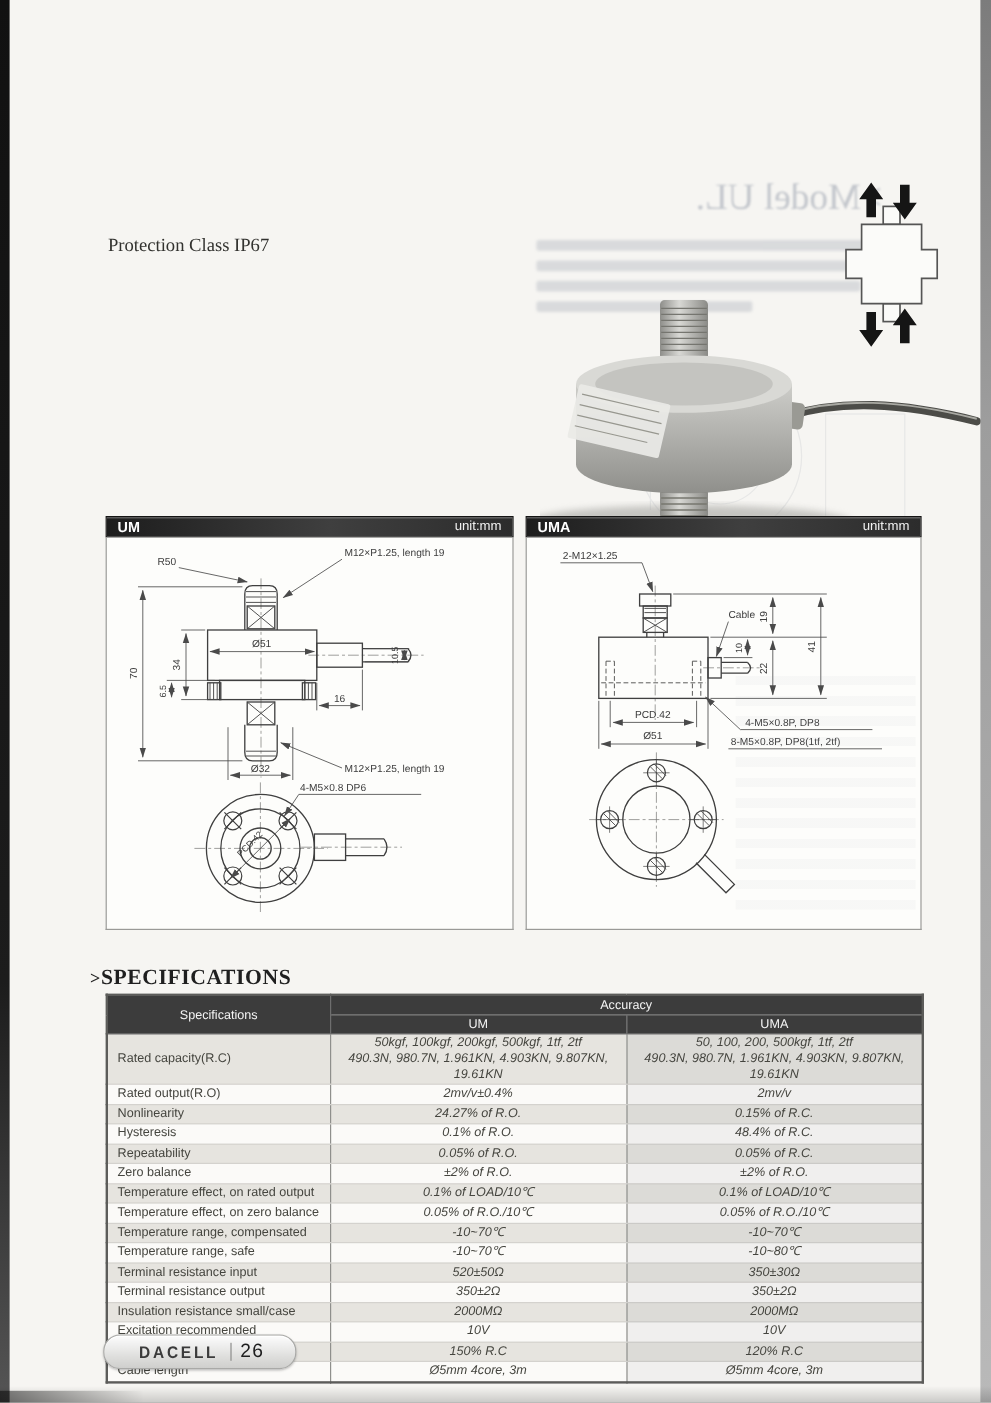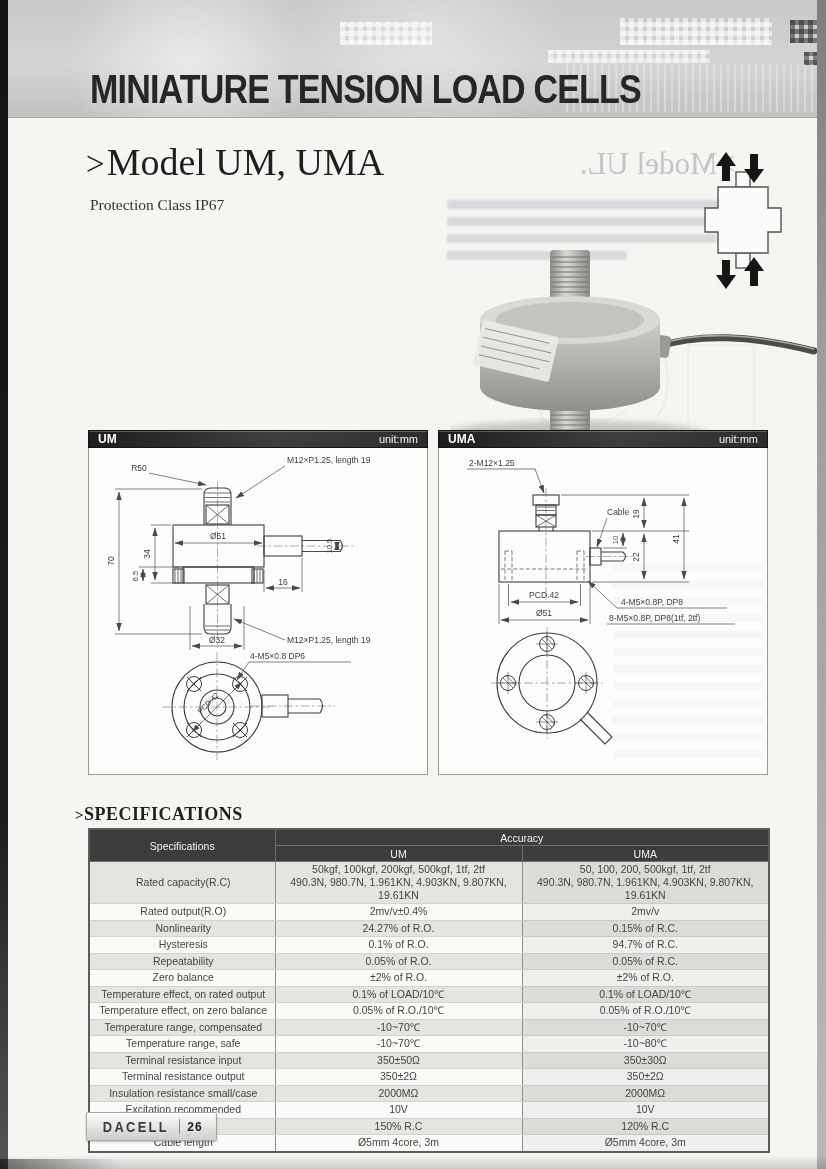--- a/index.html
+++ b/index.html
@@ -52,57 +52,47 @@
   .spec-heading{position:absolute;left:75px;top:804px;font-family:"Liberation Serif",serif;
                 font-size:18px;color:#1f1f1f;letter-spacing:.5px;font-weight:bold;}
   .spec-heading .gt{font-size:15px;}
   table.spec{position:absolute;left:88px;top:828px;width:680px;border-collapse:collapse;table-layout:fixed;
              border:2px solid #5c5c5a;background:#fbfaf8;}
   table.spec col.c0{width:186px;} table.spec col.c1{width:247px;} table.spec col.c2{width:247px;}
   table.spec th{background:#3c3c3c;color:#f4f4f4;font-weight:normal;font-size:10.5px;
                 border:1px solid #6e6e6e;height:15px;padding:0;}
   table.spec td{font-size:10.5px;color:#45453f;padding:1px 6px;height:13.5px;line-height:11.5px;
                 border-left:1px solid #8f8f8c;border-bottom:1px solid rgba(60,60,55,.10);}
-  table.spec td.lbl{text-align:center;border-left:none;padding-left:8px;}
-  table.spec td.val{text-align:center;}
+  table.spec td.lbl{text-align:left;border-left:none;padding-left:8px;}
+  table.spec td.val{text-align:center;font-style:italic;}
   table.spec tbody tr:nth-child(odd){background:#e6e4df;}
   table.spec td.uma{background-color:rgba(110,112,120,.075);}
   .twoline{line-height:13px;}
 
   
-  .footer-badge{position:absolute;left:86px;top:1112px;height:27px;padding:0 13px;border-radius:2px;
+  .footer-badge{position:absolute;left:86px;top:1112px;height:27px;padding:0 26px;border-radius:14px;
       background:linear-gradient(180deg,#fdfdfd,#dcdcda 70%,#cfcfcd);
       border:1.5px solid #a9a9a7;box-shadow:0 1px 2px rgba(0,0,0,.25), inset 0 1px 0 #fff;
       display:inline-flex;align-items:center;gap:7px;}
   .footer-badge .brand{font-size:14px;font-weight:bold;letter-spacing:2.5px;color:#3b3b3b;transform:scaleX(.92);}
   .footer-badge .sep{width:1.5px;height:15px;background:#8d8d8b;}
-  .footer-badge .pg{font-size:12px;font-weight:bold;color:#1e1e1e;letter-spacing:1px;}
+  .footer-badge .pg{font-size:16px;font-weight:normal;color:#1e1e1e;letter-spacing:1px;}
 </style>
 </head>
 <body>
 
 <div id="page">
 
-  <div class="banner">
-    <div class="pxgrid" style="--c:rgba(255,255,255,.55);left:332px;top:22px;width:92px;height:23px;"></div>
-    <div class="pxgrid" style="--c:rgba(255,255,255,.55);left:612px;top:18px;width:152px;height:27px;"></div>
-    <div class="pxgrid" style="--c:rgba(255,255,255,.5);left:540px;top:50px;width:162px;height:13px;"></div>
-    <div class="pxgrid" style="--c:rgba(45,45,45,.55);left:782px;top:20px;width:27px;height:23px;"></div>
-    <div class="pxgrid" style="--c:rgba(45,45,45,.5);left:796px;top:52px;width:13px;height:13px;"></div>
-    <div class="ticks" style="left:558px;top:64px;width:251px;height:48px;"></div>
-    <div class="banner-title">MINIATURE TENSION LOAD CELLS</div>
-  </div>
 
   <div class="ghost-title">&gt;Model UL.</div>
   <div class="ghost-line" style="left:447px;top:200px;width:290px;"></div>
   <div class="ghost-line" style="left:447px;top:217px;width:282px;"></div>
   <div class="ghost-line" style="left:447px;top:234px;width:270px;"></div>
   <div class="ghost-line" style="left:447px;top:251px;width:180px;"></div>
 
-  <div class="model-title"><span class="gt">&gt;</span><span>Model UM, UMA</span></div>
   <div class="descr">
     <div>Protection Class IP67</div>
   </div>
 
   <svg style="position:absolute;left:688px;top:150px;" width="110" height="140" viewBox="0 0 110 140">
     <g stroke="#555" stroke-width="1.4" fill="#fbfbf9">
       <rect x="48" y="22" width="14" height="15"></rect>
       <rect x="48" y="103" width="14" height="15"></rect>
       <path d="M30,37 H80 V58 H93 V82 H80 V103 H30 V82 H17 V58 H30 Z"></path>
     </g>
@@ -389,21 +379,21 @@
           <td class="val uma">2mv/v</td>
         </tr>
       <tr>
           <td class="lbl">Nonlinearity</td>
           <td class="val">24.27% of R.O.</td>
           <td class="val uma">0.15% of R.C.</td>
         </tr>
       <tr>
           <td class="lbl">Hysteresis</td>
           <td class="val">0.1% of R.O.</td>
-          <td class="val uma">94.7% of R.C.</td>
+          <td class="val uma">48.4% of R.C.</td>
         </tr>
       <tr>
           <td class="lbl">Repeatability</td>
           <td class="val">0.05% of R.O.</td>
           <td class="val uma">0.05% of R.C.</td>
         </tr>
       <tr>
           <td class="lbl">Zero balance</td>
           <td class="val">±2% of R.O.</td>
           <td class="val uma">±2% of R.O.</td>
@@ -423,21 +413,21 @@
           <td class="val">-10~70℃</td>
           <td class="val uma">-10~70℃</td>
         </tr>
       <tr>
           <td class="lbl">Temperature range, safe</td>
           <td class="val">-10~70℃</td>
           <td class="val uma">-10~80℃</td>
         </tr>
       <tr>
           <td class="lbl">Terminal resistance input</td>
-          <td class="val">350±50Ω</td>
+          <td class="val">520±50Ω</td>
           <td class="val uma">350±30Ω</td>
         </tr>
       <tr>
           <td class="lbl">Terminal resistance output</td>
           <td class="val">350±2Ω</td>
           <td class="val uma">350±2Ω</td>
         </tr>
       <tr>
           <td class="lbl">Insulation resistance small/case</td>
           <td class="val">2000MΩ</td>

